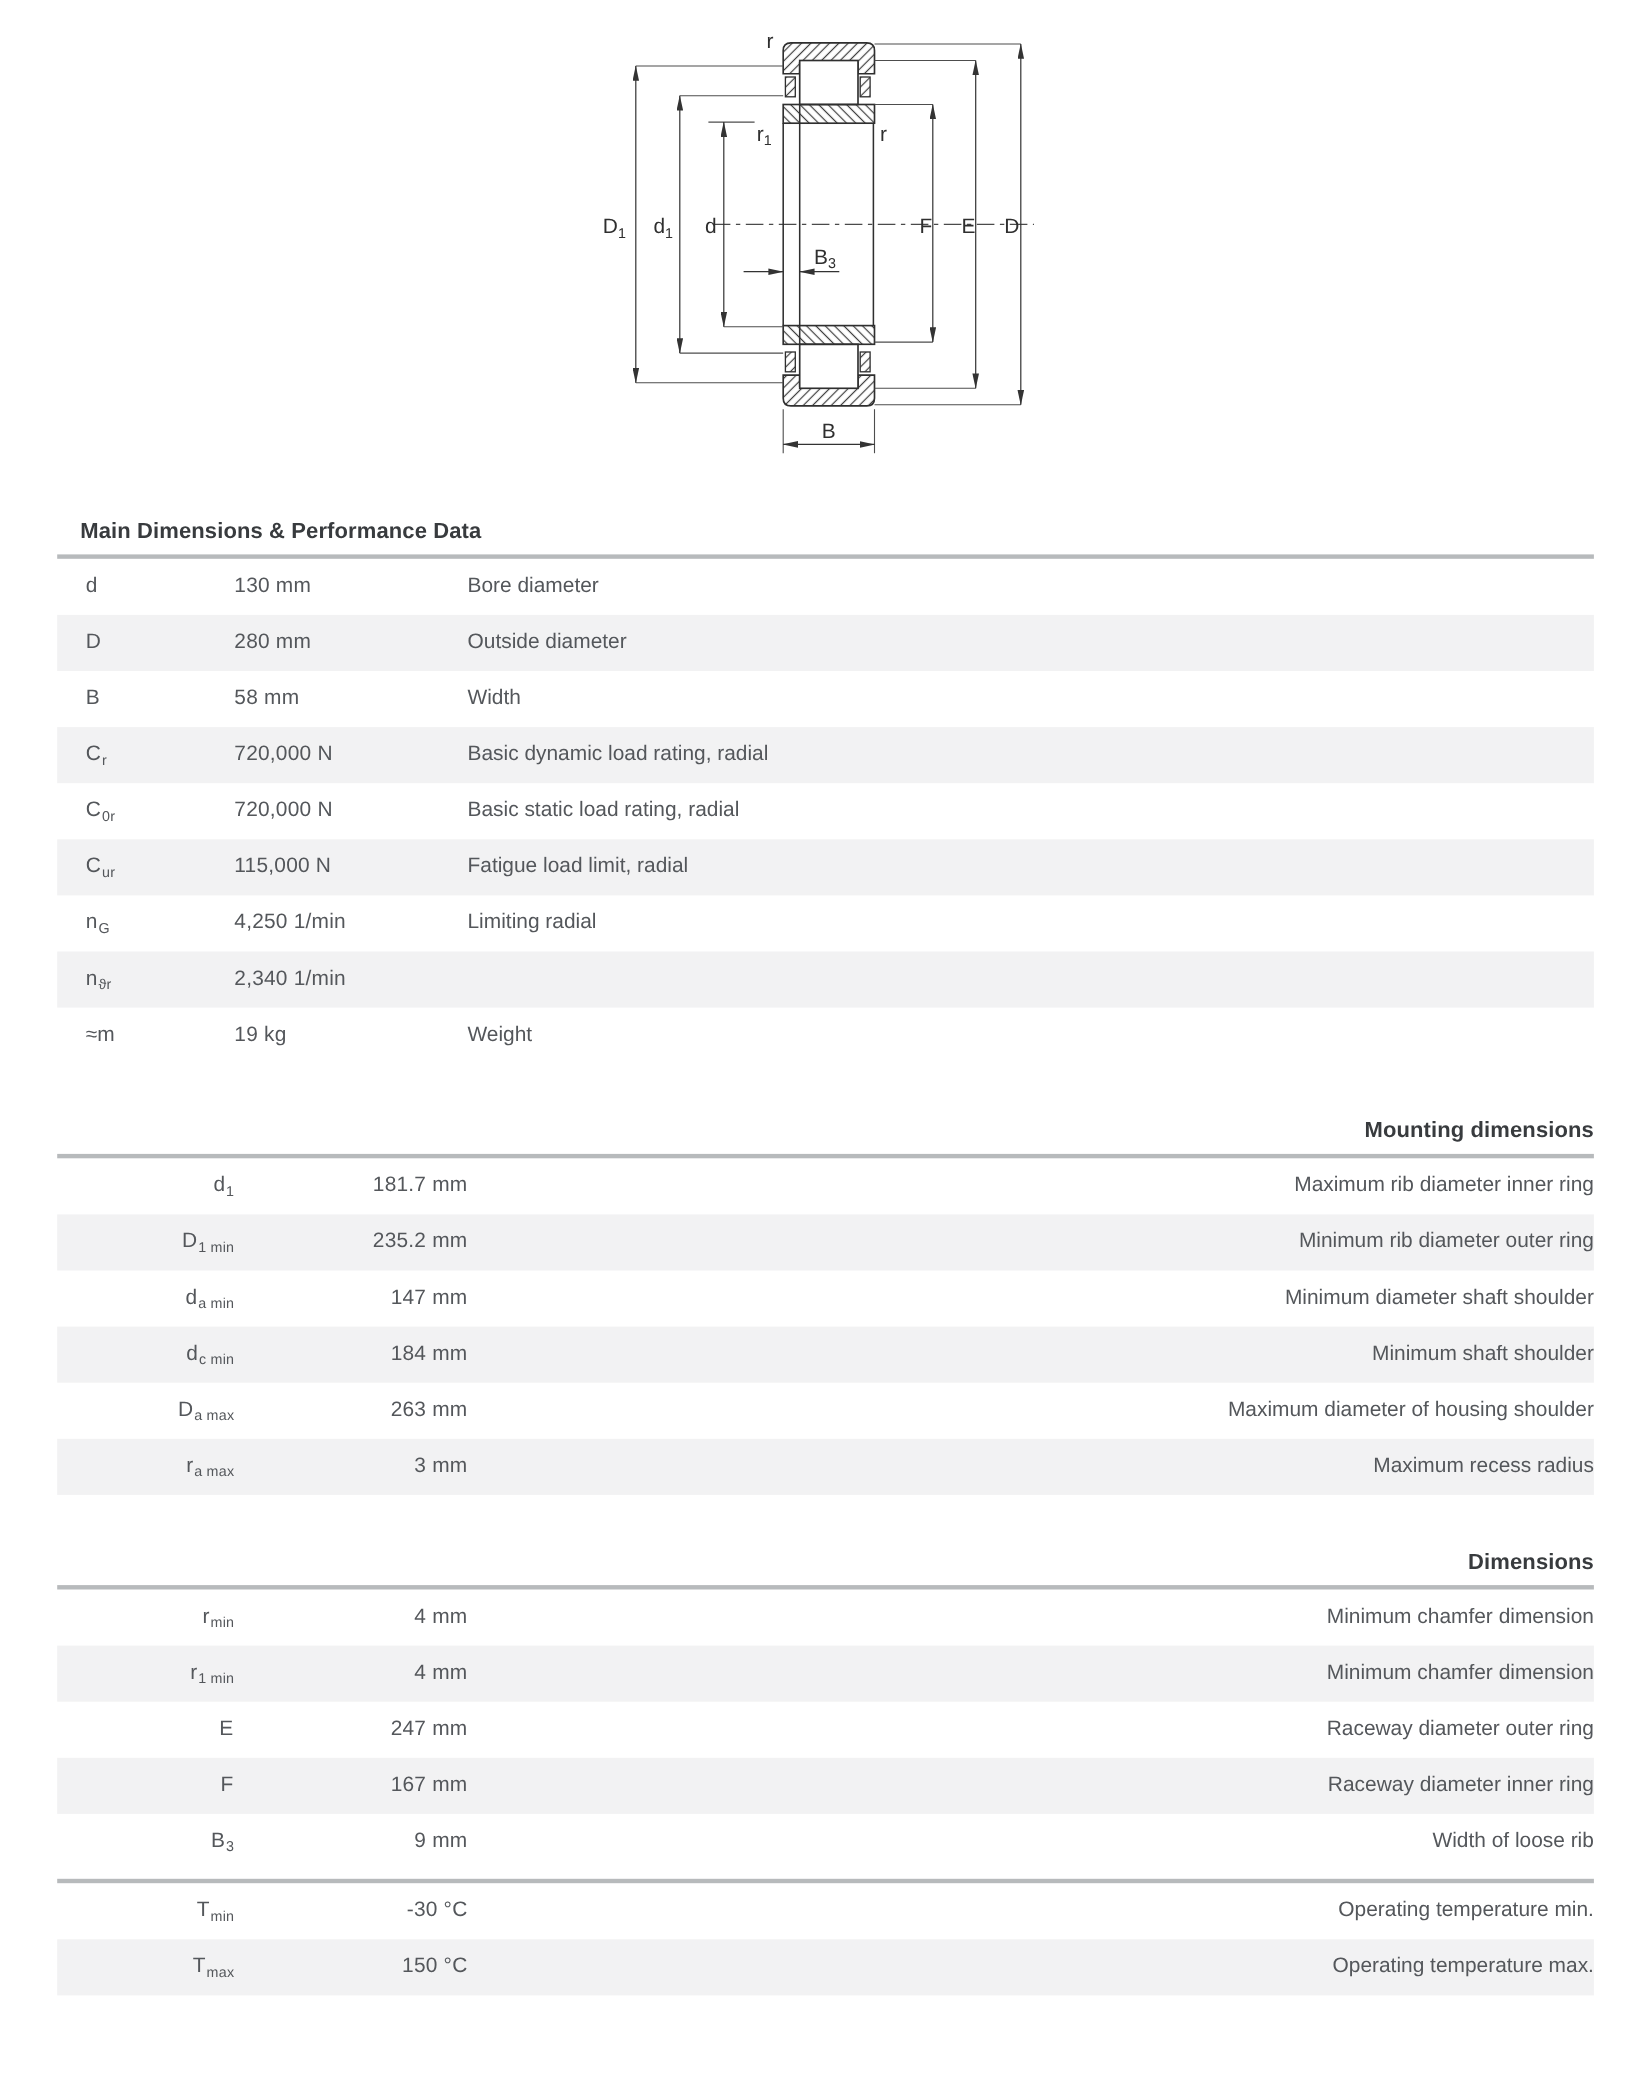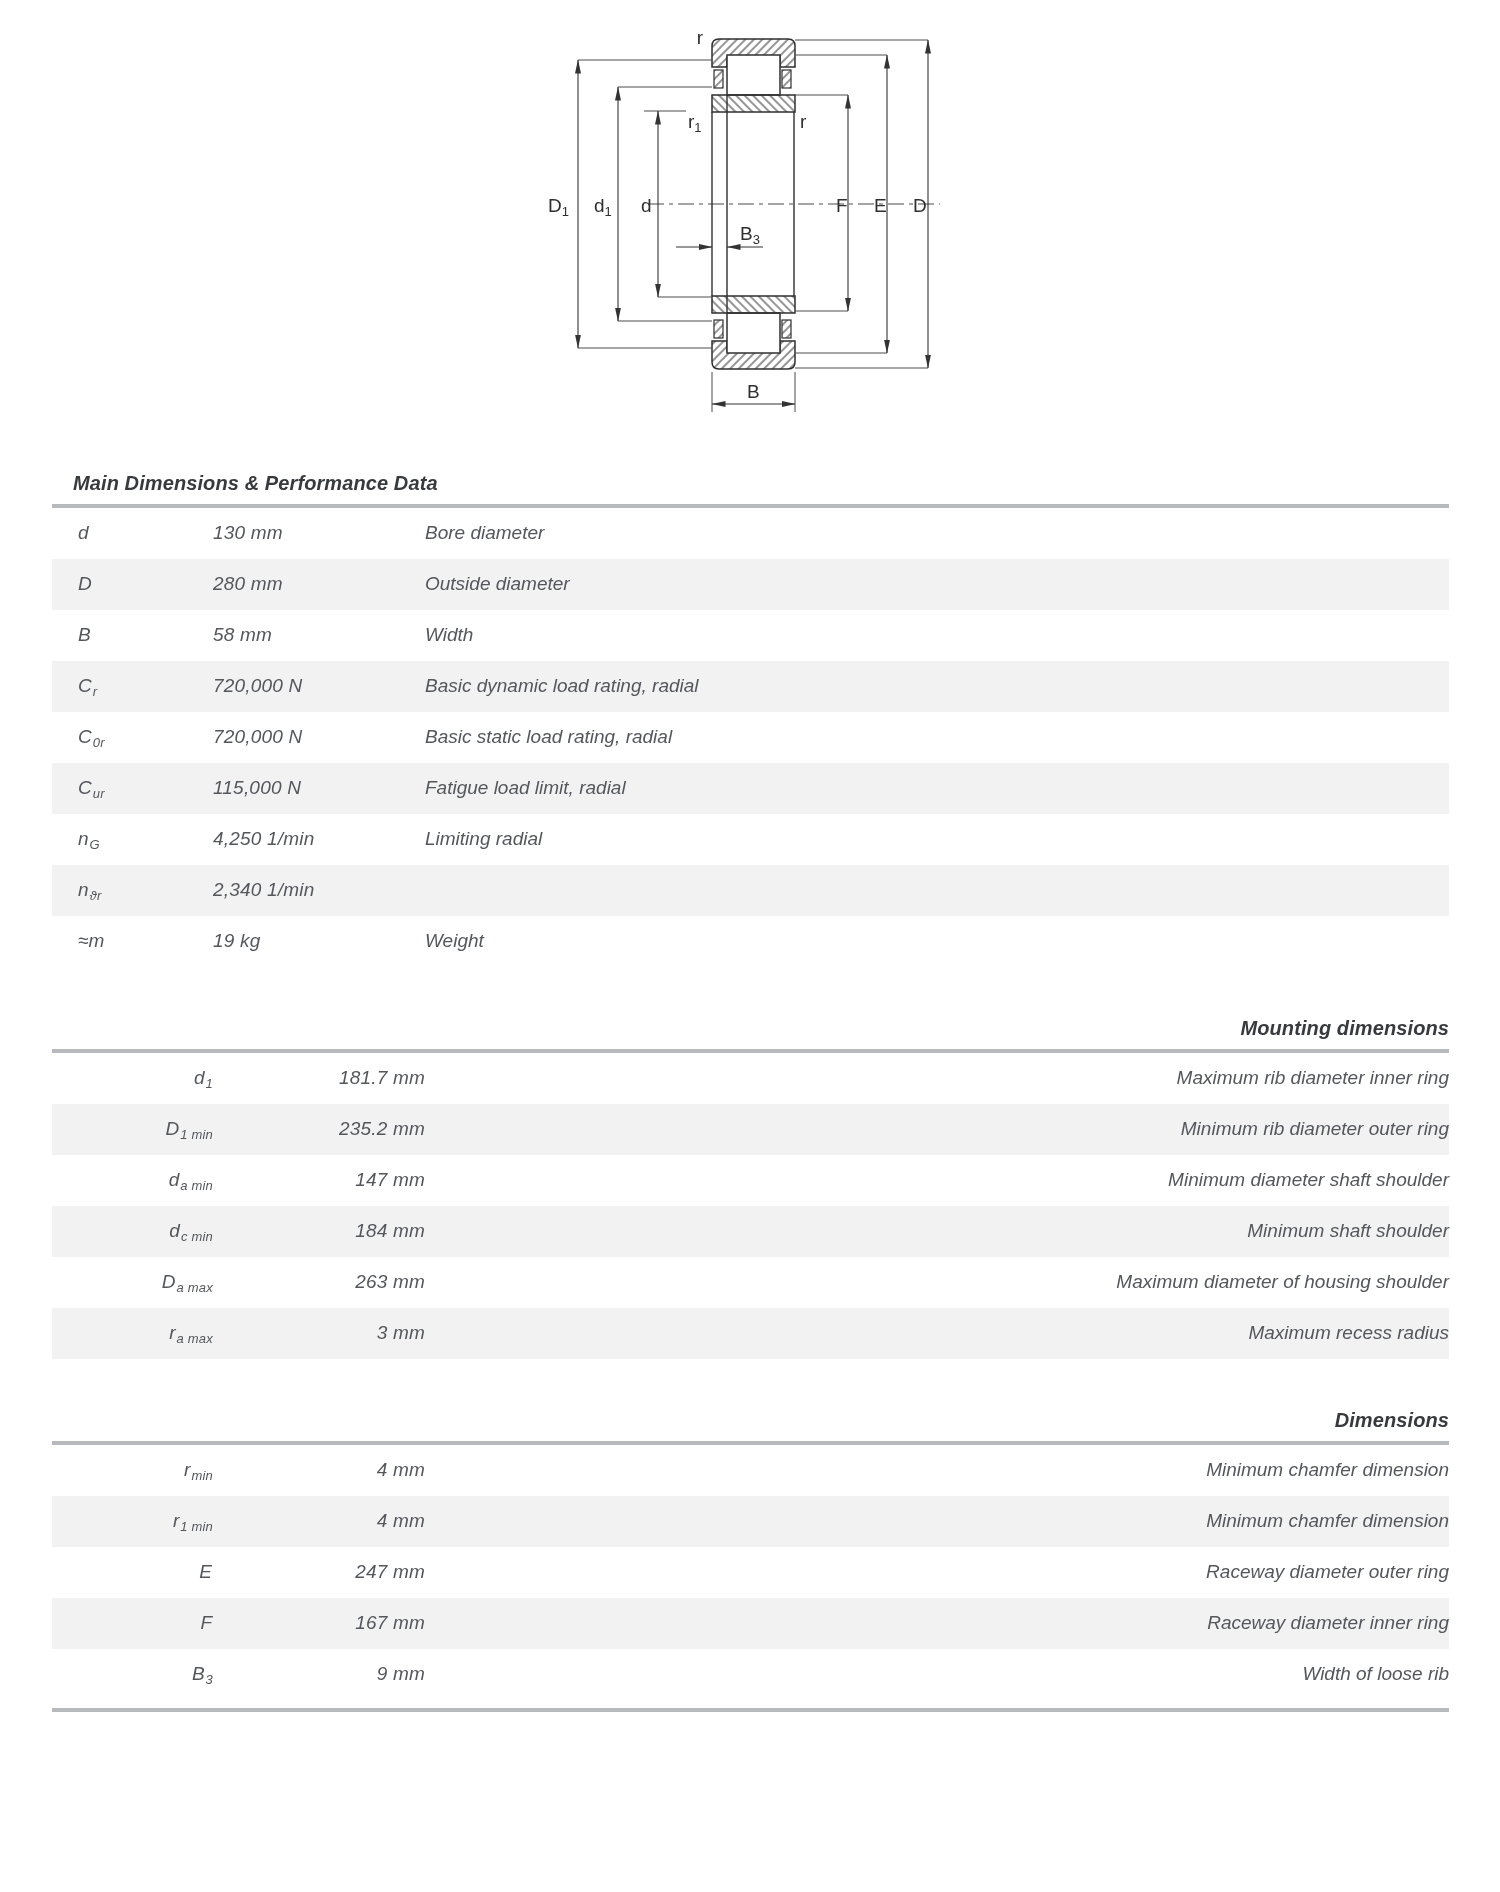--- a/index.html
+++ b/index.html
@@ -14,21 +14,21 @@
   .roller{fill:#ffffff;stroke:#2f2f2f;stroke-width:1.5;}
   .cage{stroke:#2f2f2f;stroke-width:1.2;}
   .bodyline{stroke:#2f2f2f;stroke-width:1.4;}
   .dim{stroke:#333333;stroke-width:1.1;fill:none;}
   .ext{stroke:#4d4d4d;stroke-width:1;fill:none;}
   .axis{stroke:#4a4a4a;stroke-width:1;stroke-dasharray:16 5 4 5;}
   .dlabel{font-family:"Liberation Sans","DejaVu Sans",sans-serif;font-size:19px;fill:#2f2f2f;}
   .dsub{font-size:13px;}
   
   .content{position:absolute;left:52px;top:470px;width:1397px;}
-  .section{margin:0;font-style:italic;}
+  .section{margin:0;}
   .section + .section{margin-top:0;text-align:right;}
   .section-heading{
     margin:0;padding:0 0 0 21px;font-size:20px;line-height:26px;font-weight:bold;
     color:#383b3e;letter-spacing:.1px;
   }
   .section:not(:first-child) .section-heading{margin-top:48px;}
   .section-rule{height:4px;background:#b7babc;margin-top:8px;}
   .spec-row{
     height:51px;box-sizing:border-box;padding:14px 0 0 26px;
     display:grid;grid-template-columns:135px 212px 1fr;align-items:baseline;
@@ -257,14 +257,27 @@
   <div class="spec-row">
     <div class="row-symbol"><span>B</span><sub>3</sub></div>
     <div class="row-value">9 mm</div>
     <div class="row-description">Width of loose rib</div>
   </div>
 </div>
   </div>
 
   <div class="section">
     <div class="section-rule"></div>
+    <div class="rows">
+  <div class="spec-row">
+    <div class="row-symbol"><span>T</span><sub>min</sub></div>
+    <div class="row-value">-30 °C</div>
+    <div class="row-description">Operating temperature min.</div>
+  </div>
+
+  <div class="spec-row">
+    <div class="row-symbol"><span>T</span><sub>max</sub></div>
+    <div class="row-value">150 °C</div>
+    <div class="row-description">Operating temperature max.</div>
+  </div>
+</div>
   </div>
 </div>
 
 </body></html>

